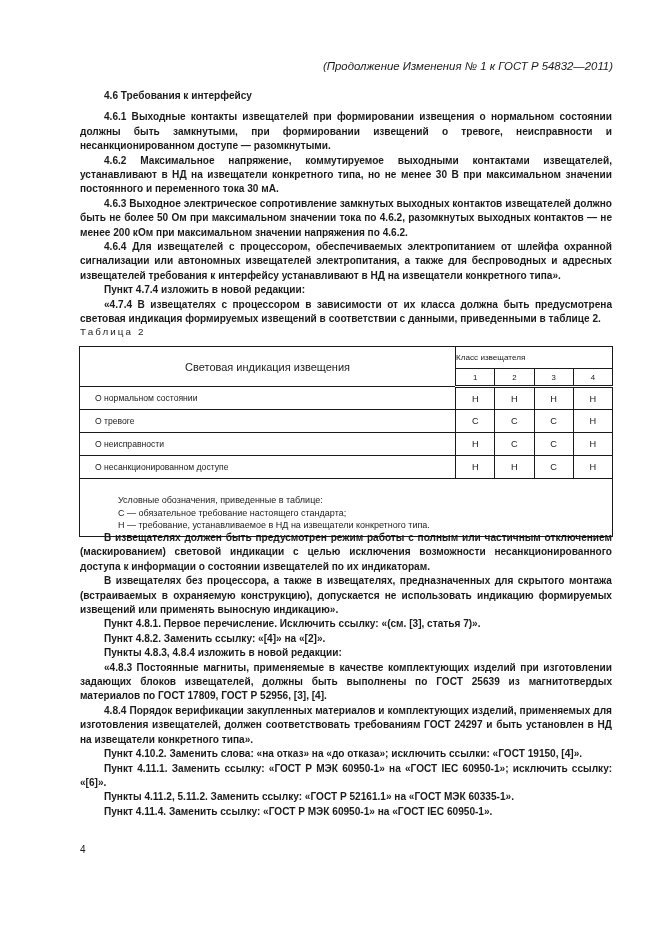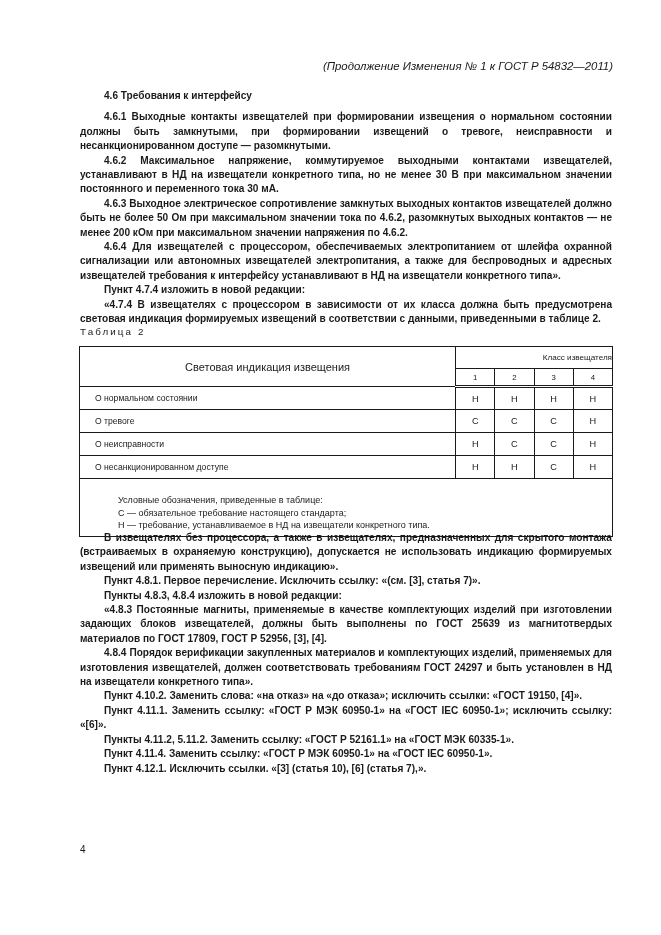--- a/index.html
+++ b/index.html
@@ -8,21 +8,21 @@
   .page { position: absolute; left: 0; top: 0; width: 661px; height: 734px; }
   .running-head { position: absolute; top: 60px; right: 48px; font-size: 11.4px; font-style: italic; color: #1a1a1a; }
   .body-text { position: absolute; left: 80px; width: 532px; font-size: 10.1px; line-height: 14.4px; text-align: justify; }
   .body-text p { margin: 0; }
   .indent { text-indent: 24px; font-weight: bold; }
   .heading { font-weight: bold; text-indent: 24px; margin-bottom: 7px !important; }
   .tbl-caption { position: absolute; left: 80px; top: 326px; font-size: 9.8px; letter-spacing: 2.1px; }
   table.t2 { position: absolute; left: 79px; top: 346px; width: 534px; border-collapse: collapse; font-size: 8.6px; }
   table.t2 td, table.t2 th { border: 1px solid #1a1a1a; font-weight: normal; padding: 0; }
   table.t2 th.ind { width: 373px; text-align: center; vertical-align: middle; font-size: 11px; }
-  table.t2 th.cls-head { height: 21px; text-align: right; font-size: 8.1px; }
+  table.t2 th.cls-head { height: 21px; text-align: left; font-size: 8.1px; }
   table.t2 th.num { height: 16px; width: 38px; text-align: center; font-size: 7.8px; }
   table.t2 tr.hdr-bottom th { border-bottom: 3px double #1a1a1a; }
   table.t2 td.lbl { height: 22px; padding-left: 15px; text-align: left; }
   table.t2 td.val { text-align: center; font-size: 9.2px; }
   table.t2 td.note { padding: 15px 0 4px 38px; font-size: 9px; line-height: 12.6px; }
   .page-number { position: absolute; left: 80px; top: 844px; font-size: 10px; }
 </style>
 </head>
 <body>
 
@@ -86,26 +86,27 @@
       <td class="note" colspan="5">
         <div>Условные обозначения, приведенные в таблице:</div>
         <div>С — обязательное требование настоящего стандарта;</div>
         <div>Н — требование, устанавливаемое в НД на извещатели конкретного типа.</div>
       </td>
     </tr>
   </tbody>
     </table>
 
   <div class="body-text" style="top:531px;">
+    <p class="indent">В извещателях должен быть предусмотрен режим работы с полным или частичным отключением (маскированием) световой индикации с целью исключения возможности несанкционированного доступа к информации о состоянии извещателей по их индикаторам.</p>
     <p class="indent">В извещателях без процессора, а также в извещателях, предназначенных для скрытого монтажа (встраиваемых в охраняемую конструкцию), допускается не использовать индикацию формируемых извещений или применять выносную индикацию».</p>
     <p class="indent">Пункт 4.8.1. Первое перечисление. Исключить ссылку: «(см. [3], статья 7)».</p>
+    <p class="indent">Пункт 4.8.2. Заменить ссылку: «[4]» на «[2]».</p>
     <p class="indent">Пункты 4.8.3, 4.8.4 изложить в новой редакции:</p>
     <p class="indent">«4.8.3 Постоянные магниты, применяемые в качестве комплектующих изделий при изготовлении задающих блоков извещателей, должны быть выполнены по ГОСТ 25639 из магнитотвердых материалов по ГОСТ 17809, ГОСТ Р 52956, [3], [4].</p>
     <p class="indent">4.8.4 Порядок верификации закупленных материалов и комплектующих изделий, применяемых для изготовления извещателей, должен соответствовать требованиям ГОСТ 24297 и быть установлен в НД на извещатели конкретного типа».</p>
     <p class="indent">Пункт 4.10.2. Заменить слова: «на отказ» на «до отказа»; исключить ссылки: «ГОСТ 19150, [4]».</p>
     <p class="indent">Пункт 4.11.1. Заменить ссылку: «ГОСТ Р МЭК 60950-1» на «ГОСТ IEC 60950-1»; исключить ссылку: «[6]».</p>
     <p class="indent">Пункты 4.11.2, 5.11.2. Заменить ссылку: «ГОСТ Р 52161.1» на «ГОСТ МЭК 60335-1».</p>
     <p class="indent">Пункт 4.11.4. Заменить ссылку: «ГОСТ Р МЭК 60950-1» на «ГОСТ IEC 60950-1».</p>
-    <p class="indent">Пункт 4.12.1. Исключить ссылки. «[3] (статья 10), [6] (статья 7),».</p>
   </div>
 
   <div class="page-number">4</div>
 </div>
 
 </body></html>

